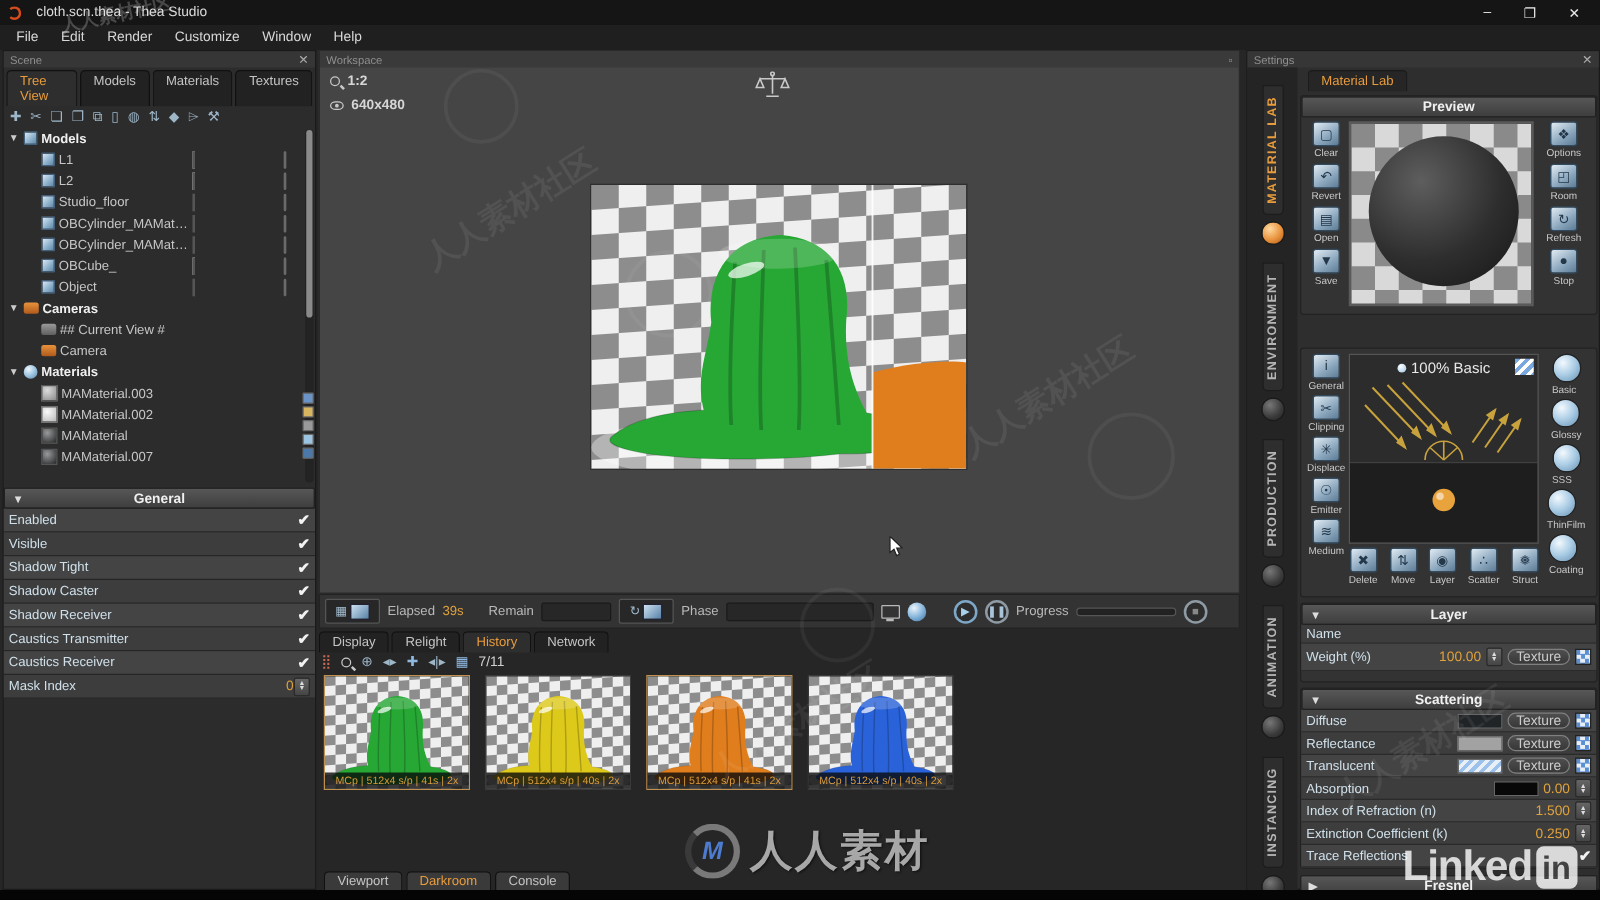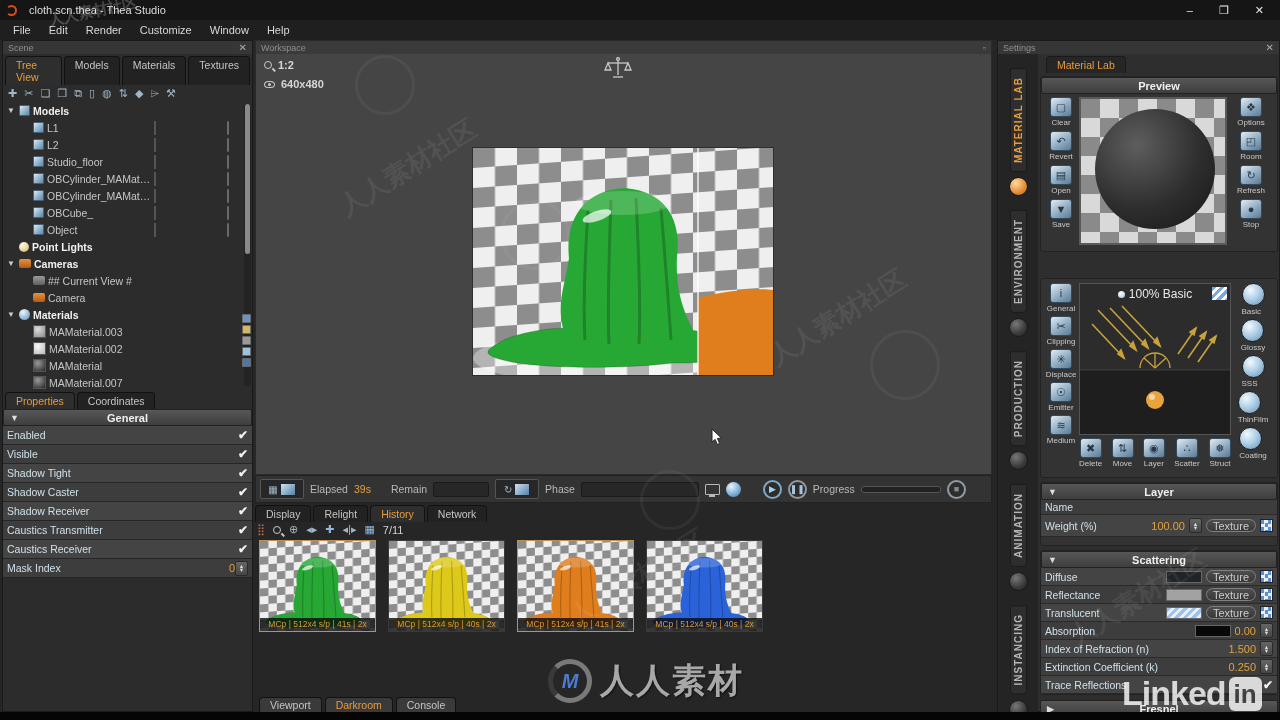--- a/index.html
+++ b/index.html
@@ -223,28 +223,20 @@
         </div>
         <div class="trow" style="padding-left: 18px;">
           <span class="caret"></span>
           <span class="ic-cube"></span>
           <span class="lbl">Object</span>
           <span class="slot-sw"><span class="swatch" style="background: radial-gradient(circle at 35% 30%, rgba(255, 255, 255, 0.45), rgba(0, 0, 0, 0.3)), rgb(53, 56, 58);"></span></span>
           <span class="slot-bulb"></span>
           <span class="slot-box"><span class="mini-box"></span></span>
         </div>
         <div class="trow top" style="padding-left: 4px;">
-          <span class="caret"></span>
-          <span class="ic-bulb"></span>
-          <span class="lbl">Point Lights</span>
-          <span class="slot-sw"></span>
-          <span class="slot-bulb"></span>
-          <span class="slot-box"></span>
-        </div>
-        <div class="trow top" style="padding-left: 4px;">
           <span class="caret">▼</span>
           <span class="ic-cam"></span>
           <span class="lbl">Cameras</span>
           <span class="slot-sw"></span>
           <span class="slot-bulb"></span>
           <span class="slot-box"></span>
         </div>
         <div class="trow" style="padding-left: 18px;">
           <span class="caret"></span>
           <span class="ic-cam muted"></span>
@@ -301,24 +293,20 @@
           <div class="thumb"></div>
         </div>
     <div class="minis" id="tree-minis">
           <span class="mini-box" style="background: rgb(106, 147, 200);"></span>
           <span class="mini-box" style="background: rgb(216, 181, 96);"></span>
           <span class="mini-box" style="background: rgb(154, 154, 154);"></span>
           <span class="mini-box" style="background: rgb(156, 196, 224);"></span>
           <span class="mini-box" style="background: rgb(74, 120, 168);"></span>
         </div>
   </div>
-  <div class="tabs" id="scene-subtabs">
-        <div class="tab active">Properties</div>
-        <div class="tab">Coordinates</div>
-      </div>
   <div class="sect-h"><span class="tri">▼</span><span>General</span></div>
   <div id="props">
         <div class="prow">
           <span class="lbl">Enabled</span>
           <span class="check">✔</span>
         </div>
         <div class="prow">
           <span class="lbl">Visible</span>
           <span class="check">✔</span>
         </div>

